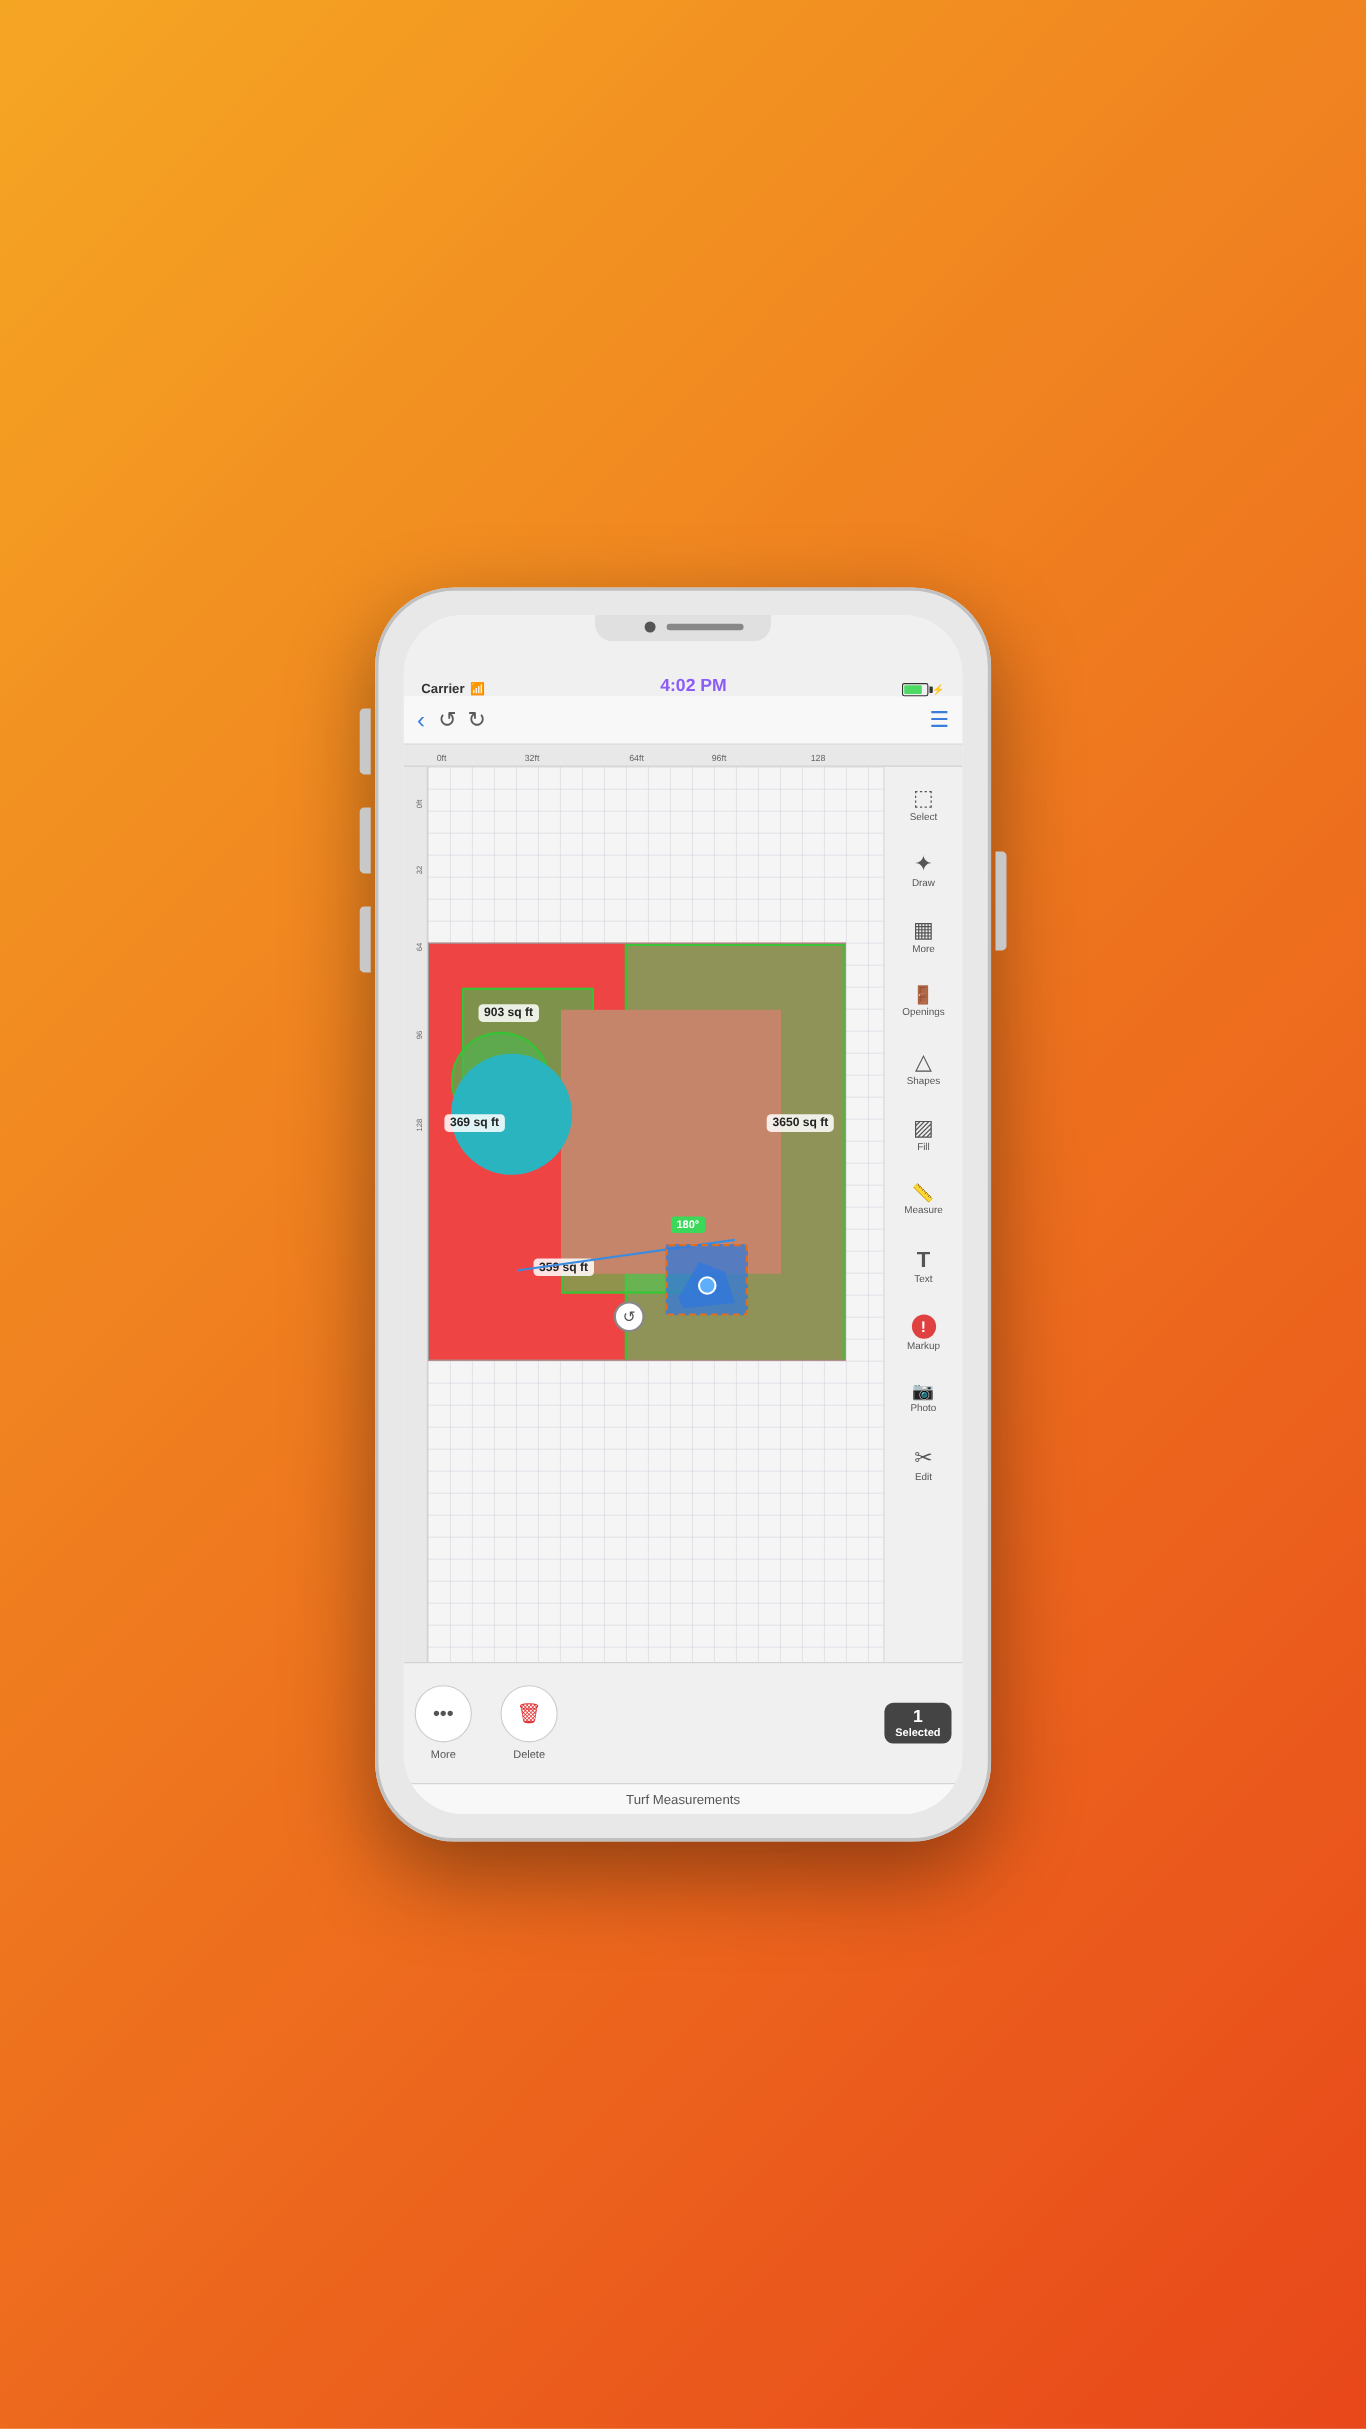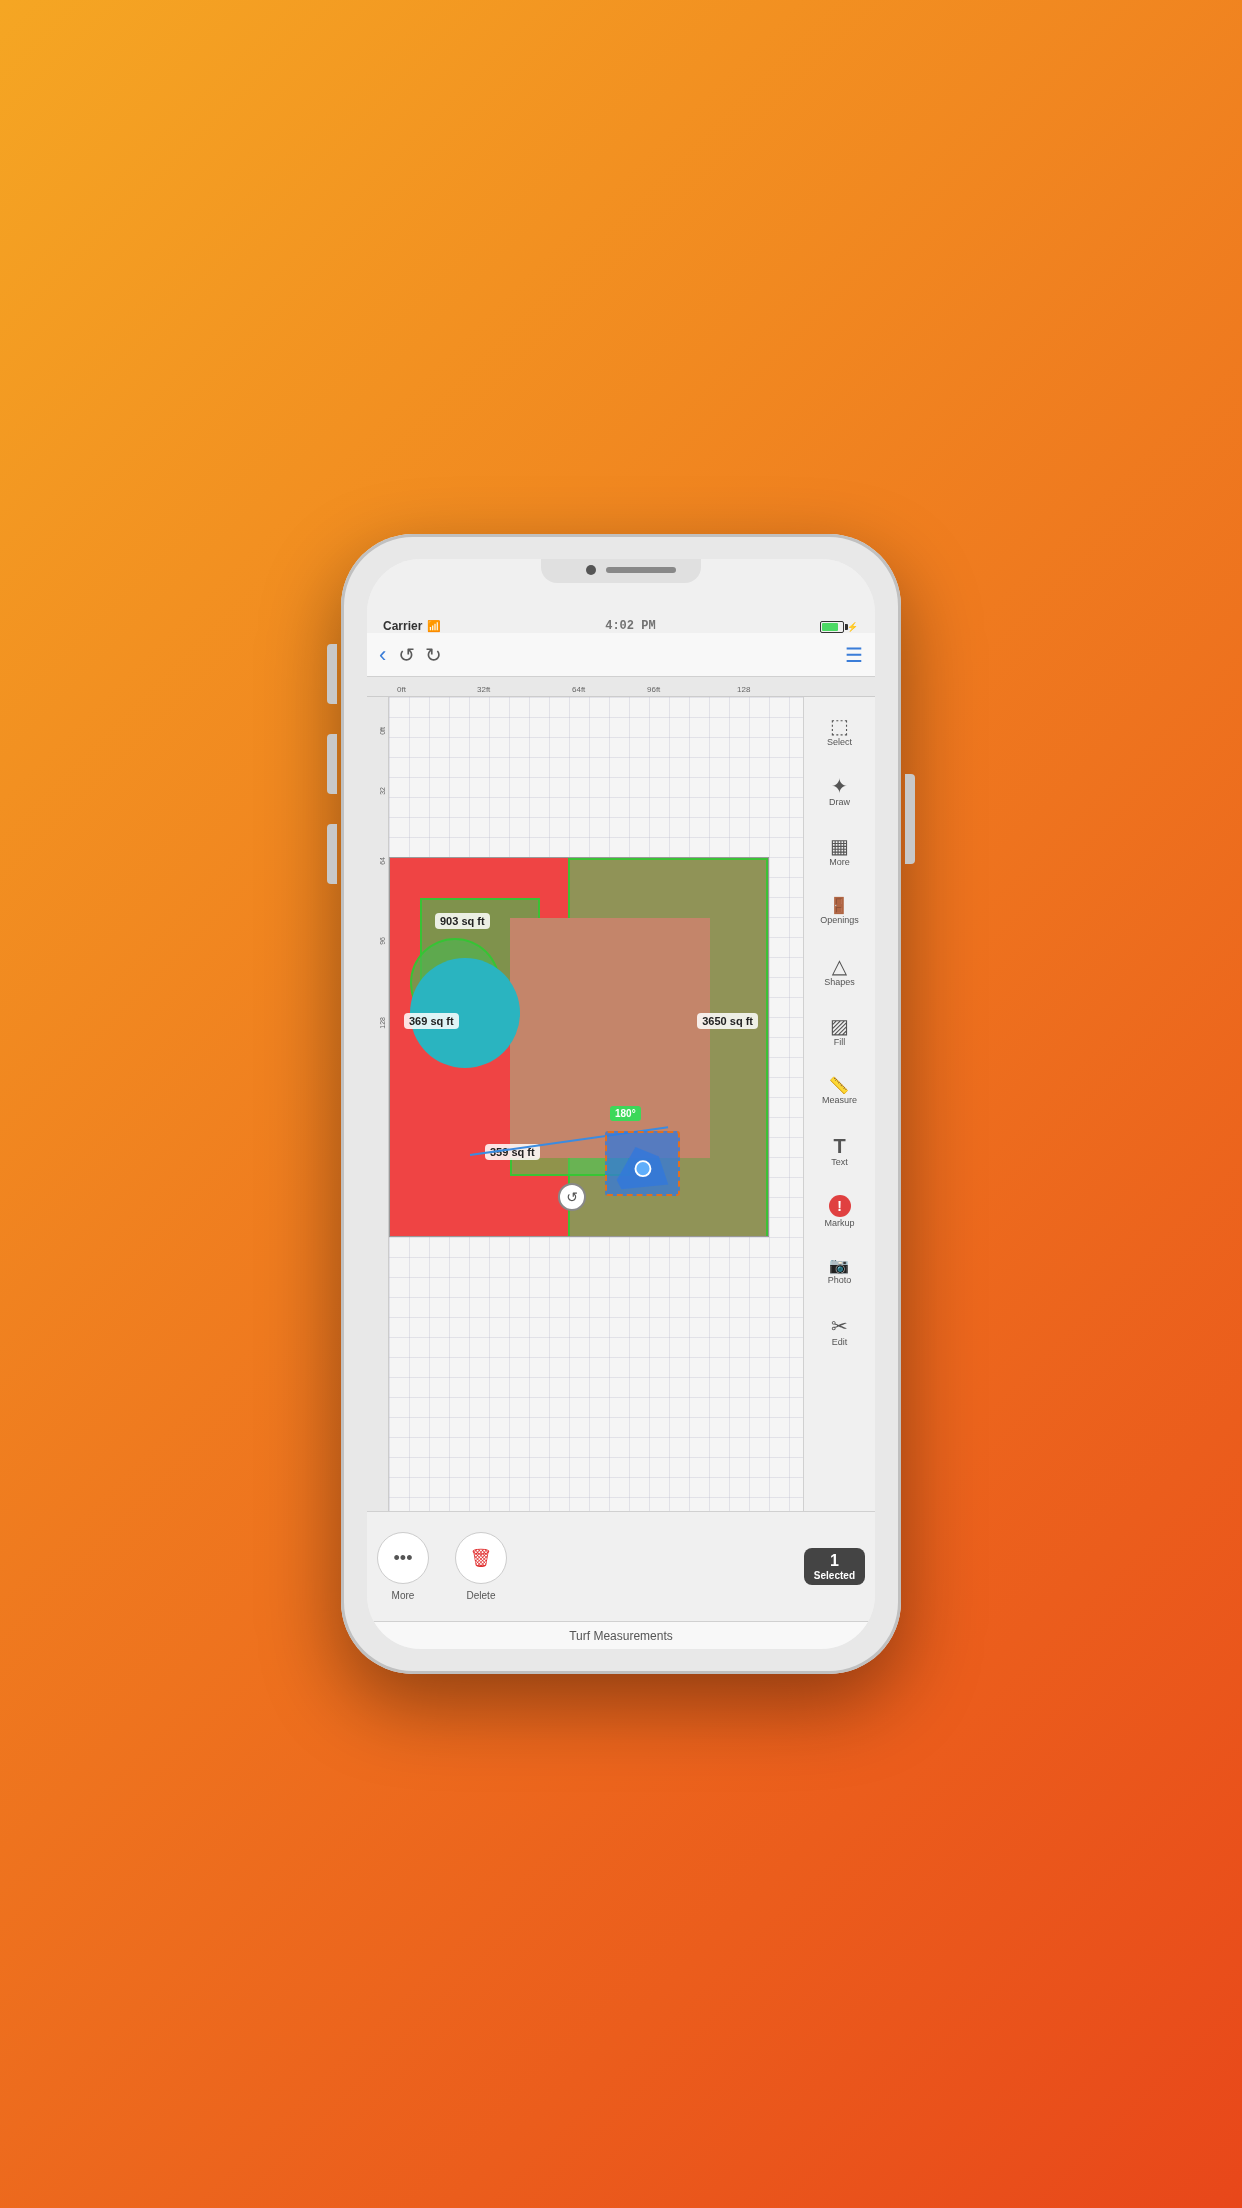--- a/index.html
+++ b/index.html
@@ -119,24 +119,23 @@
       align-items: center;
       gap: 5px;
       font-size: 12px;
       font-weight: 600;
       color: #333;
     }
     .wifi-icon {
       font-size: 11px;
     }
     .status-center {
-      font-size: 12px;
+      font-size: 16px;
       font-weight: 600;
-      color: #737373;
-      font-family: Liberation Mono, monospace;
+      color: #8b5cf6;
     }
     .status-right {
       display: flex;
       align-items: center;
       gap: 4px;
     }
     .battery-icon {
       width: 24px;
       height: 12px;
       border: 1.5px solid #333;

